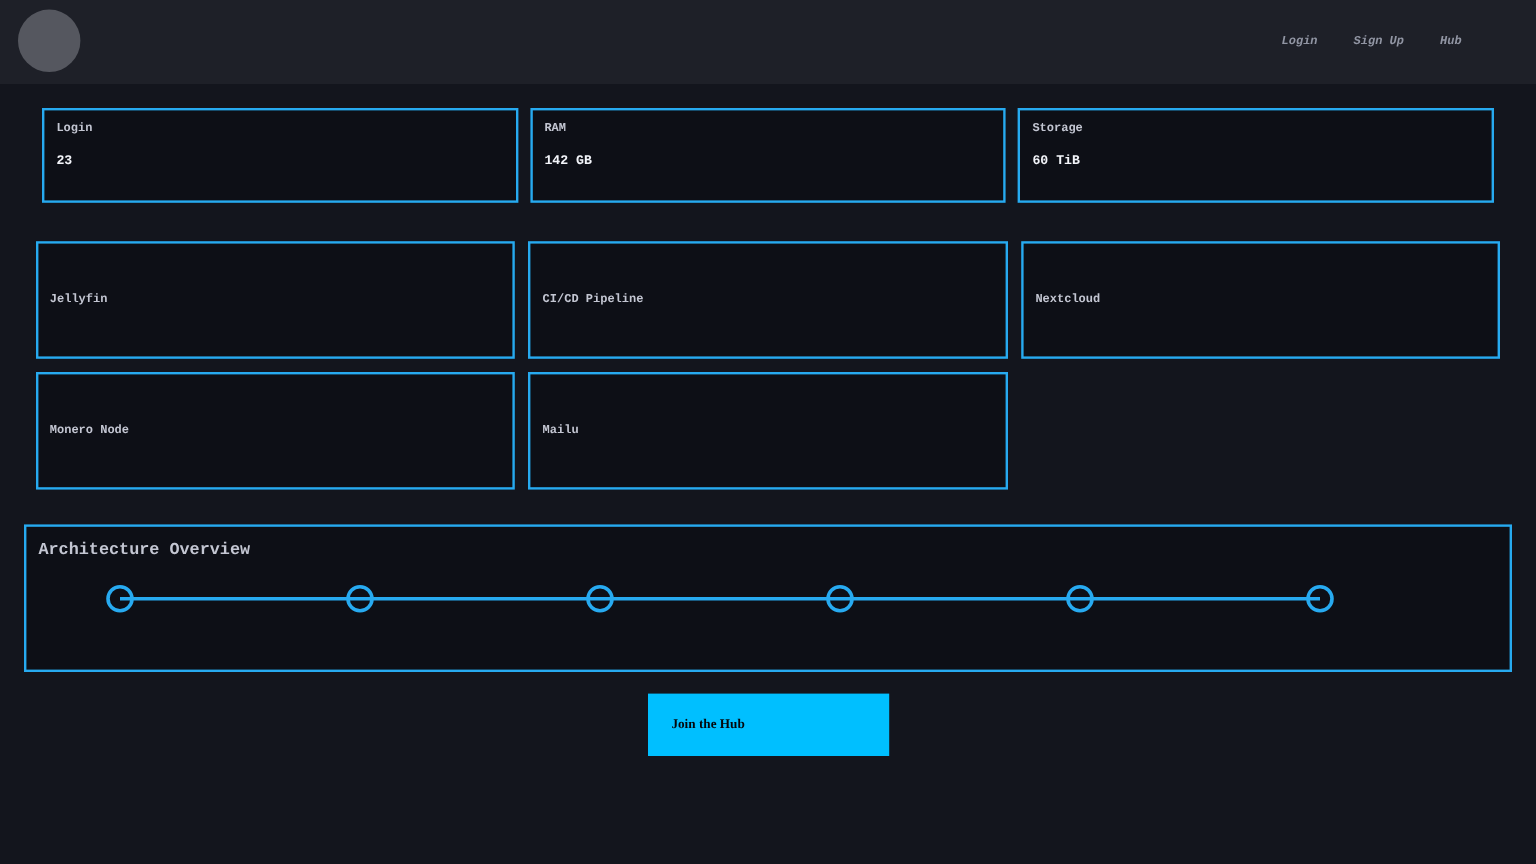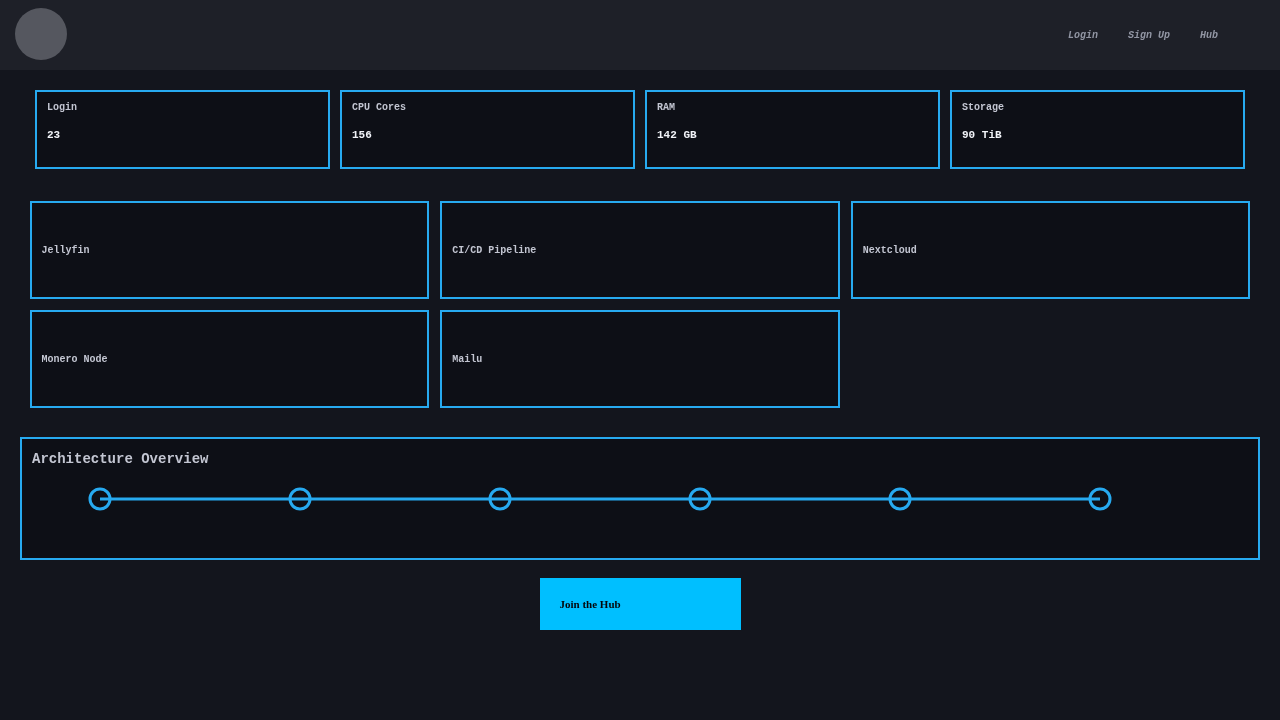--- a/index.html
+++ b/index.html
@@ -105,30 +105,26 @@
     <span class="nav-link">Hub</span>
   </nav>
 </header>
 
 <section class="stats-row">
   <div class="stat-card">
     <div class="stat-label">Login</div>
     <div class="stat-value">23</div>
   </div>
   <div class="stat-card">
-    <div class="stat-label">CPU Cores</div>
-    <div class="stat-value">156</div>
-  </div>
-  <div class="stat-card">
     <div class="stat-label">RAM</div>
     <div class="stat-value">142 GB</div>
   </div>
   <div class="stat-card">
     <div class="stat-label">Storage</div>
-    <div class="stat-value">90 TiB</div>
+    <div class="stat-value">60 TiB</div>
   </div>
 </section>
 
 <section class="services-grid">
   <div class="service-card">
     <span>Jellyfin</span>
   </div>
   <div class="service-card">
     <span>CI/CD Pipeline</span>
   </div>

